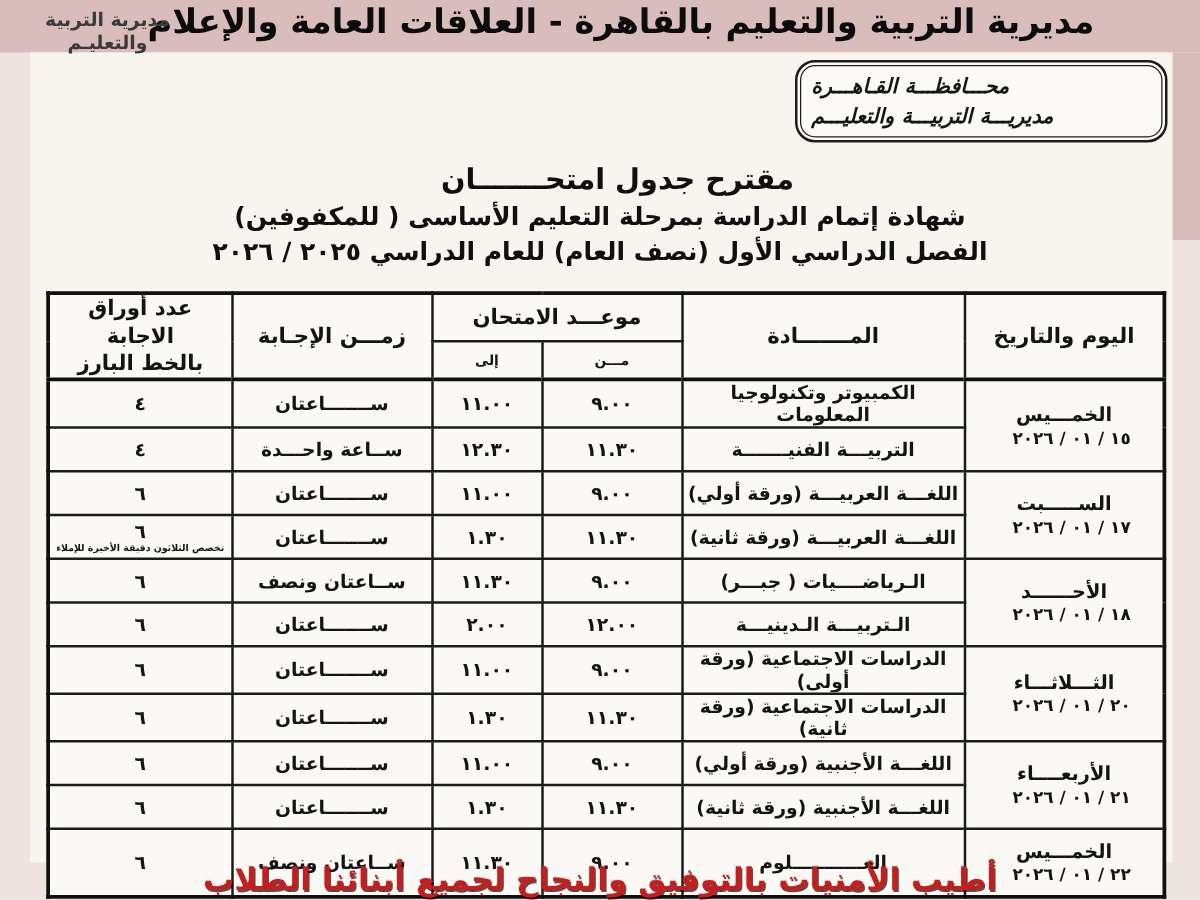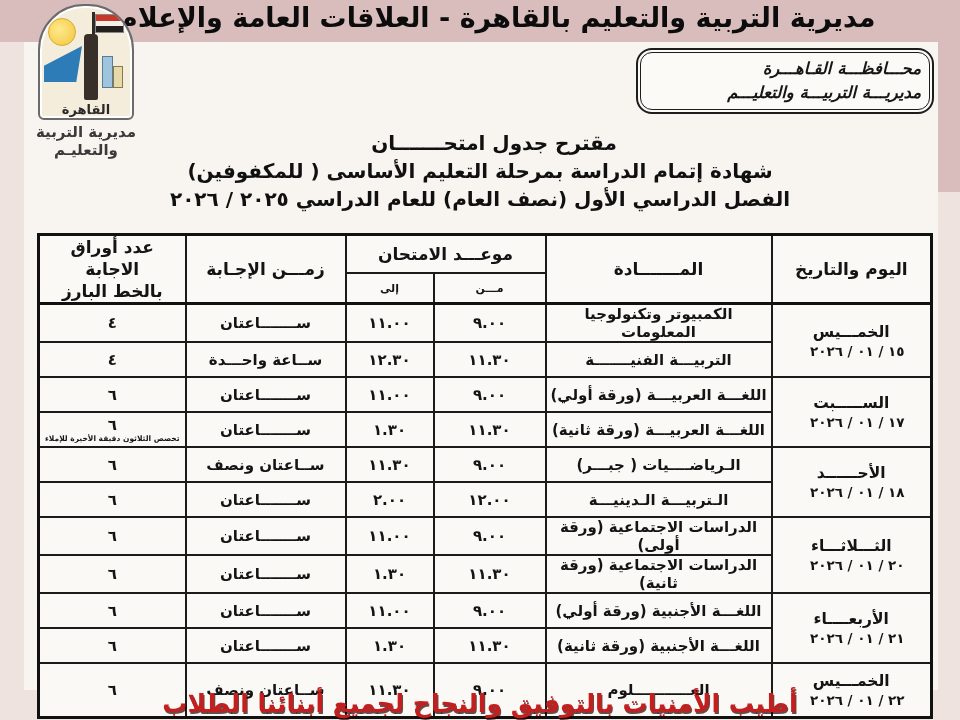--- a/index.html
+++ b/index.html
@@ -38,28 +38,28 @@
   .bldg1{ position:absolute; top:50px; left:62px; width:9px; height:30px; background:#9fc4de; border:1px solid #5a7d96; }
   .bldg2{ position:absolute; top:60px; left:73px; width:8px; height:20px; background:#e8d9a8; border:1px solid #8a7a4a; }
   .city { position:absolute; bottom:1px; left:0; right:0; font-size:13px; font-weight:bold; color:#2a2a2a; }
   .logo-caption { margin-top:3px; font-size:15px; font-weight:bold; color:#3a3a3a; direction:rtl; }
 
   
   .stamp {
     position:absolute; top:48px; right:26px; width:290px;
     border:2.5px solid #1d1d1d; border-radius:16px; padding:2px; background:#fcfaf6;
   }
-  .stamp-inner { border:1.5px solid #1d1d1d; border-radius:12px; padding:4px 8px; text-align:right; direction:rtl; }
+  .stamp-inner { border:1.5px solid #1d1d1d; border-radius:12px; padding:4px 8px; text-align:left; direction:rtl; }
   .stamp-line { font-size:16.5px; font-weight:bold; color:#161616; line-height:1.45; white-space:nowrap; }
   .stamp-line.it { font-style:italic; }
 
   
   .doc-title { position:absolute; top:131px; left:0; width:100%; text-align:center;
                font-weight:bold; color:#101010; direction:rtl; }
-  .doc-title .t1 { font-size:20px;padding-left:28px; }
+  .doc-title .t1 { font-size:23px;padding-left:28px; }
   .doc-title .t2 { font-size:20px; margin-top:4px; }
   .doc-title .t3 { font-size:20px; margin-top:4px; }
 
   
   table.schedule {
     position:absolute; top:233px; left:37px; width:895px;
     border-collapse:collapse; direction:rtl; background:#fbf9f6; border:3px solid #111;
     table-layout:fixed;
   }
   .schedule th, .schedule td {
@@ -87,30 +87,20 @@
 </head>
 <body>
 
 <div class="top-band"></div>
 <div class="right-strip"></div>
 <div class="doc"></div>
 
 <div class="banner-title">مديرية التربية والتعليم بالقاهرة - العلاقات العامة والإعلام</div>
 
 <div class="logo">
-  <div class="arch">
-    <div class="sun"></div>
-    <div class="sail"></div>
-    <div class="pole"></div>
-    <div class="flag"></div>
-    <div class="tower"></div>
-    <div class="bldg1"></div>
-    <div class="bldg2"></div>
-    <div class="city">القاهرة</div>
-  </div>
   <div class="logo-caption">مديرية التربية والتعليـم</div>
 </div>
 
 <div class="stamp">
   <div class="stamp-inner">
     <div class="stamp-line it">محـــافظـــة القـاهـــرة</div>
     <div class="stamp-line it">مديريـــة التربيـــة والتعليـــم</div>
   </div>
 </div>
 

